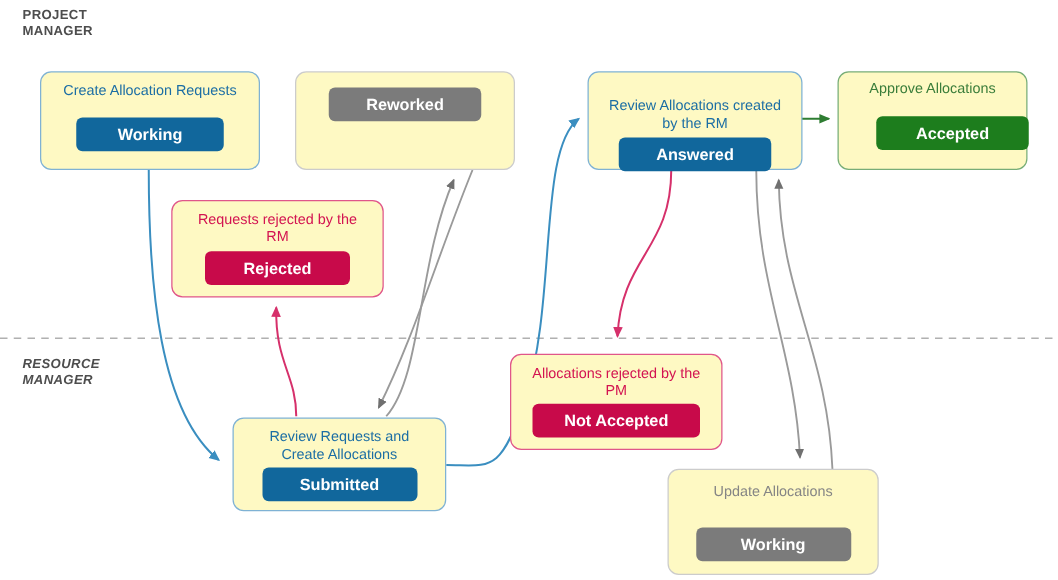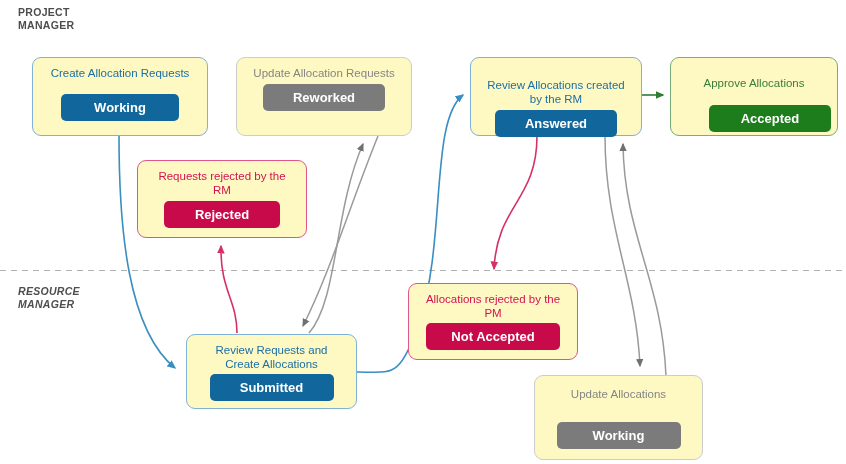--- a/index.html
+++ b/index.html
@@ -129,30 +129,29 @@
 
   <div class="lane-label" style="left:18px; top:285px;font-style:italic;">RESOURCE
 MANAGER</div>
 
   <div class="node blue" style="left:32px; top:57px; width:176px; height:79px; padding-top:8px;">
     <div class="node-title">Create Allocation Requests</div>
     <div class="node-status" style="margin-top:14px; min-width:78px;">Working</div>
   </div>
 
   <div class="node gray" style="left:236px; top:57px; width:176px; height:79px; padding-top:8px;">
-    <div class="node-title">Update Allocation Requests</div>
     <div class="node-status" style="margin-top:4px; min-width:82px;">Reworked</div>
   </div>
 
   <div class="node blue" style="left:470px; top:57px; width:172px; height:79px; padding-top:20px;">
     <div class="node-title">Review Allocations created by the RM</div>
     <div class="node-status" style="margin-top:4px; min-width:82px;">Answered</div>
   </div>
 
-  <div class="node green" style="left:670px; top:57px; width:168px; height:79px; padding-top:18px;">
+  <div class="node green" style="left:670px; top:57px; width:152px; height:79px; padding-top:6px;">
     <div class="node-title">Approve Allocations</div>
     <div class="node-status" style="margin-top:15px; min-width:82px;margin-left:32px;">Accepted</div>
   </div>
 
   <div class="node pink" style="left:137px; top:160px; width:170px; height:78px; padding-top:8px;">
     <div class="node-title">Requests rejected by the RM</div>
     <div class="node-status" style="margin-top:4px; min-width:76px;">Rejected</div>
   </div>
 
   <div class="node pink" style="left:408px; top:283px; width:170px; height:77px; padding-top:8px;">

